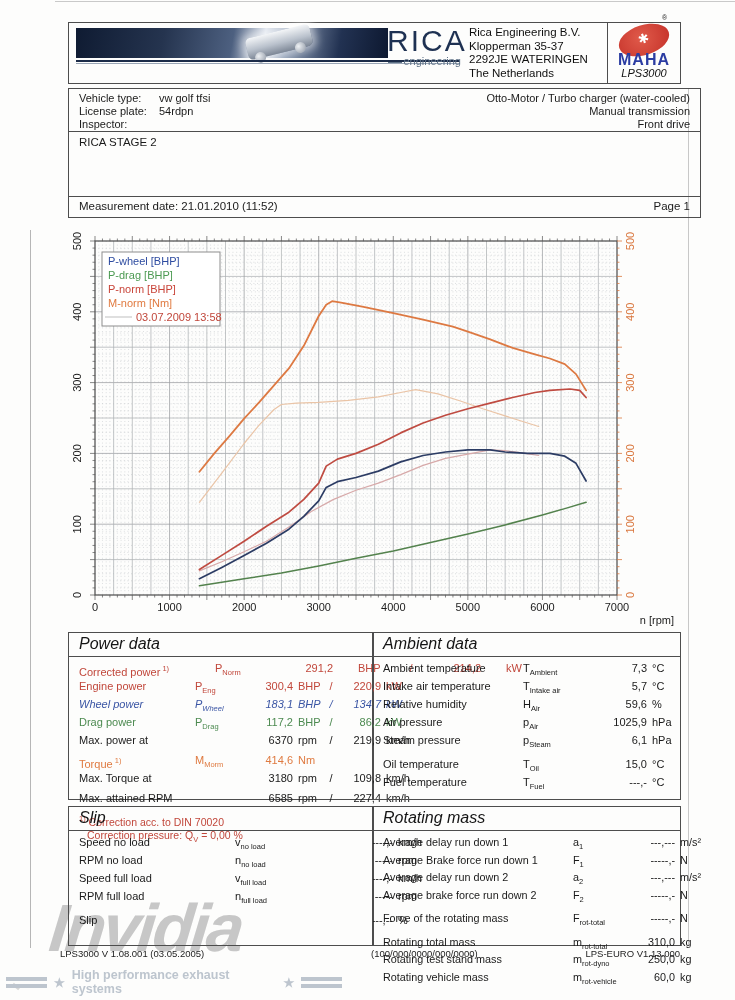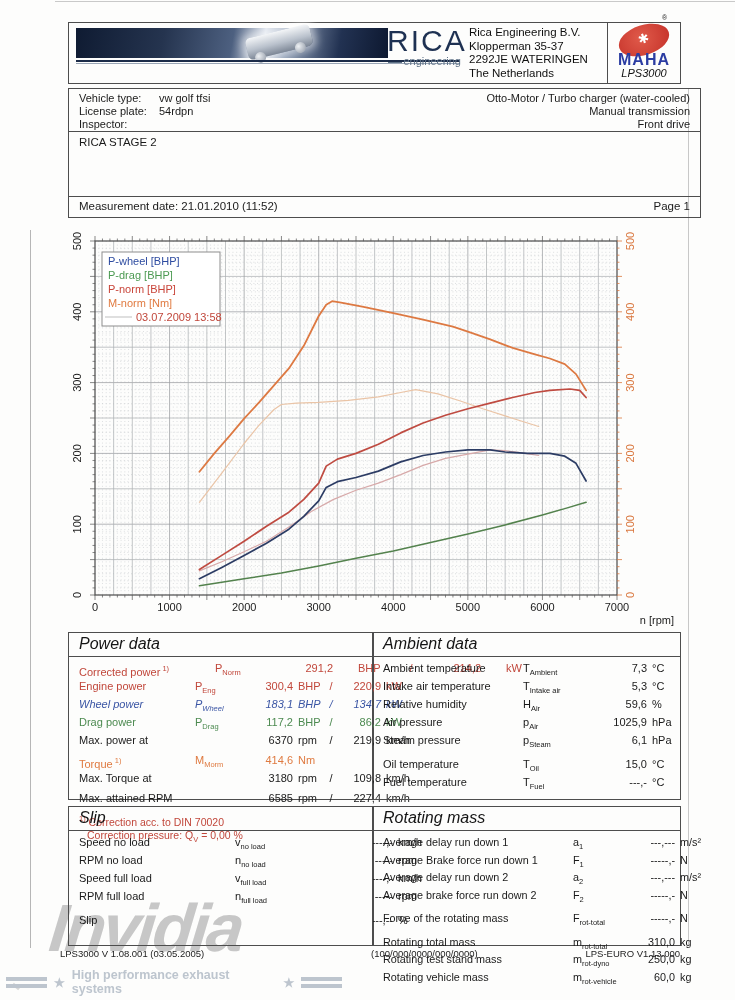--- a/index.html
+++ b/index.html
@@ -697,21 +697,21 @@
     <div class="rows">
         <div class="prow srow g-amb">
           <span>Ambient temperature</span>
           <span>T<sub>Ambient</sub></span>
           <span class="num">7,3</span>
           <span class="unit">°C</span>
         </div>
         <div class="prow srow g-amb">
           <span>Intake air temperature</span>
           <span>T<sub>Intake air</sub></span>
-          <span class="num">5,3</span>
+          <span class="num">5,7</span>
           <span class="unit">°C</span>
         </div>
         <div class="prow srow g-amb">
           <span>Relative humidity</span>
           <span>H<sub>Air</sub></span>
           <span class="num">59,6</span>
           <span class="unit">%</span>
         </div>
         <div class="prow srow g-amb">
           <span>Air pressure</span>

